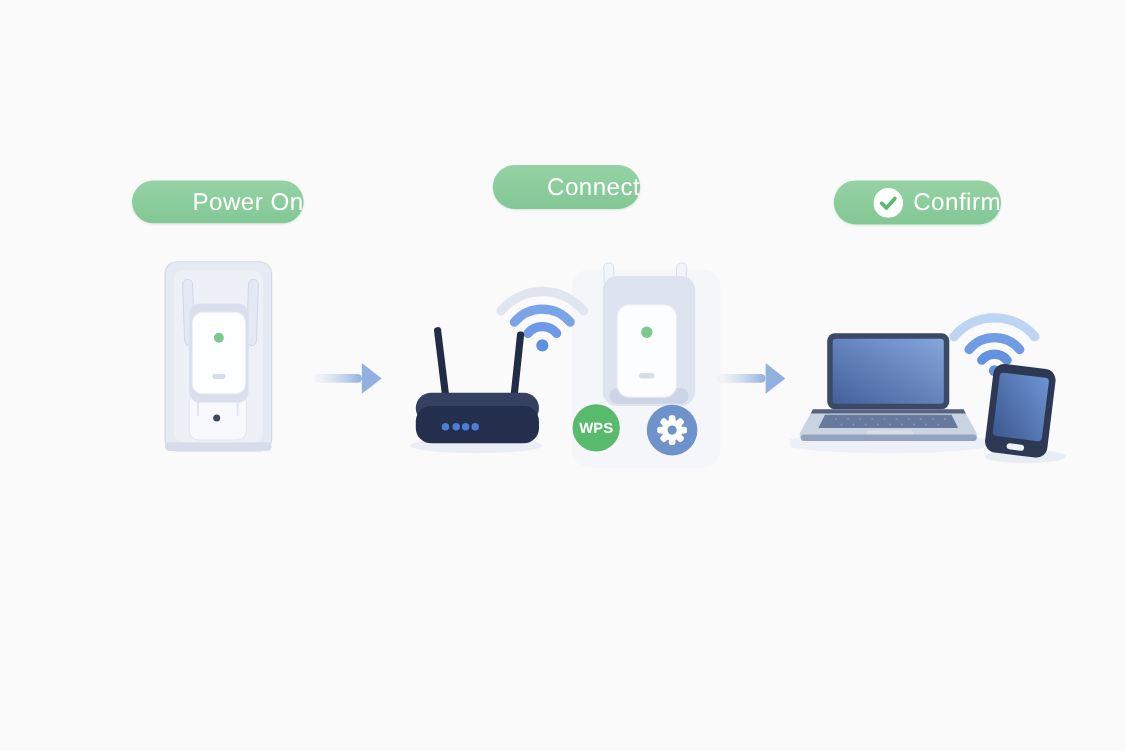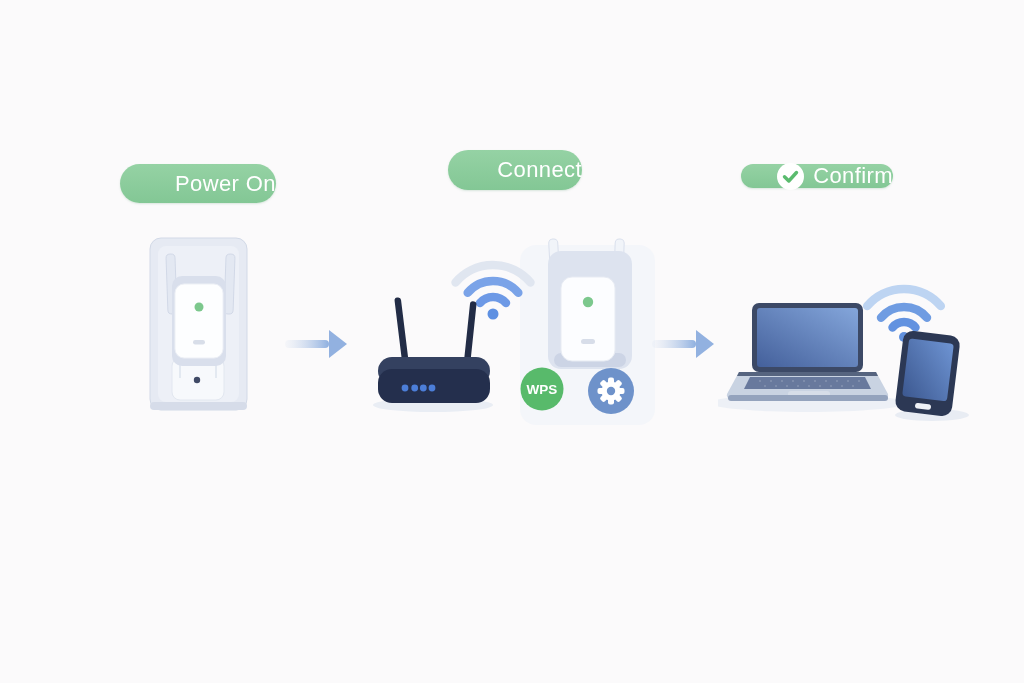--- a/index.html
+++ b/index.html
@@ -26,21 +26,21 @@
 <body>
 
 <div class="badge" style="left:120px;top:164px;width:156px;height:39px;">
   <span>Power On</span>
 </div>
 
 <div class="badge" style="left:448px;top:150px;width:134px;height:40px;">
   <span>Connect</span>
 </div>
 
-<div class="badge" style="left:741px;top:164px;width:152px;height:24px;">
+<div class="badge" style="left:758px;top:164px;width:152px;height:40px;">
   <span class="check-wrap">
     <svg width="27" height="27" viewBox="0 0 27 27">
       <circle cx="13.5" cy="13.5" r="13.5" fill="#ffffff"></circle>
       <path d="M7.5 13.8 L11.8 18 L19.5 9.5" fill="none" stroke="#5abb6e" stroke-width="3.4" stroke-linecap="round" stroke-linejoin="round"></path>
     </svg>
   </span>
   <span>Confirm</span>
 </div>
 
 <svg class="abs" style="left:144px;top:230px;" width="110" height="186" viewBox="0 0 110 186">

